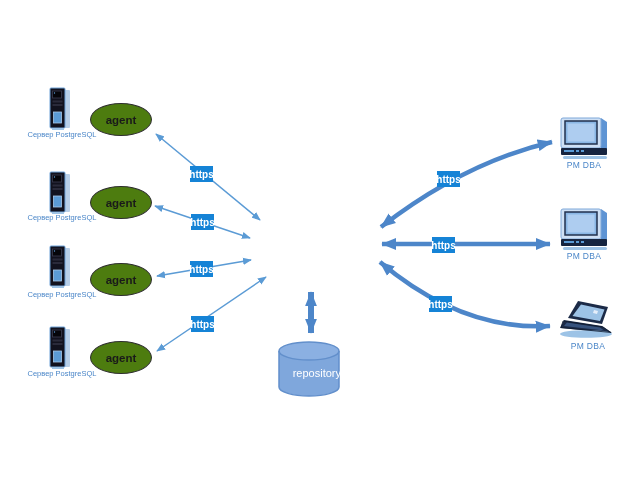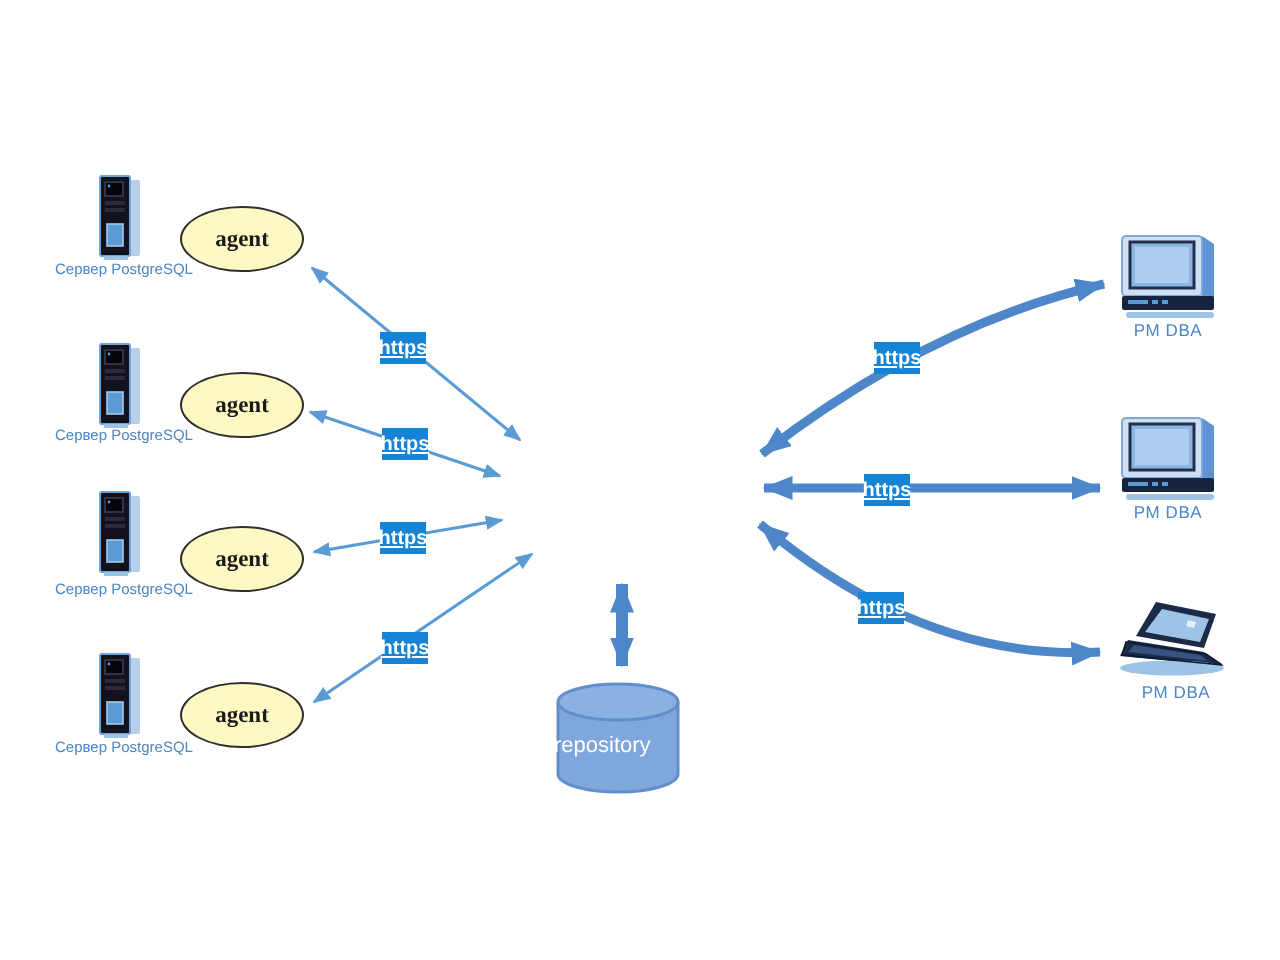--- a/index.html
+++ b/index.html
@@ -3,34 +3,34 @@
 <meta charset="utf-8">
 <style>
   html,body{margin:0;padding:0;background:#fff;}
   .stage{
     position:relative;width:640px;height:480px;background:#ffffff;
     font-family:"Liberation Sans","DejaVu Sans",sans-serif;overflow:hidden;
   }
   .layer{position:absolute;left:0;top:0;width:640px;height:480px;}
   .node{position:absolute;}
   .ellipse{
-    border:1.4px solid #2f2f2f;border-radius:50%;background:#fef9c3;
-    display:flex;align-items:center;justify-content:center;box-sizing:border-box;font-family:Liberation Serif, serif;
+    border:1.4px solid #2f2f2f;border-radius:50%;background:#4d7c0f;
+    display:flex;align-items:center;justify-content:center;box-sizing:border-box;
   }
   .agent-ellipse{width:62px;height:33px;font-size:11.5px;font-weight:600;color:#1a1a1a;}
   .hub-ellipse{width:120px;height:64px;font-size:18px;font-weight:700;color:#0d0d0d;border-width:1.6px;letter-spacing:.5px;}
   .badge{
     position:absolute;width:23px;height:16px;background:#1583d6;color:#ffffff;
-    font-size:10px;font-weight:700;display:flex;align-items:center;justify-content:center;text-decoration:underline;
+    font-size:10px;font-weight:700;display:flex;align-items:center;justify-content:center;
   }
   .side-label{position:absolute;color:#4a86c8;text-align:center;line-height:1.1;}
   .server-label{font-size:7.5px;width:92px;}
   .pc-label{font-size:8.5px;width:60px;letter-spacing:.3px;}
   .repo-wrap{position:absolute;left:277px;top:340px;width:64px;height:58px;}
-  .repo-label{position:absolute;left:0;top:27px;width:100%;text-align:left;color:#fff;font-size:11px;}
+  .repo-label{position:absolute;left:0;top:27px;width:100%;text-align:right;color:#fff;font-size:11px;}
   svg{display:block;}
 </style>
 </head>
 <body>
 
 <div class="stage">
 
   <svg class="layer" width="640" height="480" viewBox="0 0 640 480">
     <defs>
       <marker id="mthin" viewBox="0 0 10 8" markerWidth="9" markerHeight="8" refX="9" refY="4" orient="auto-start-reverse" markerUnits="userSpaceOnUse">

